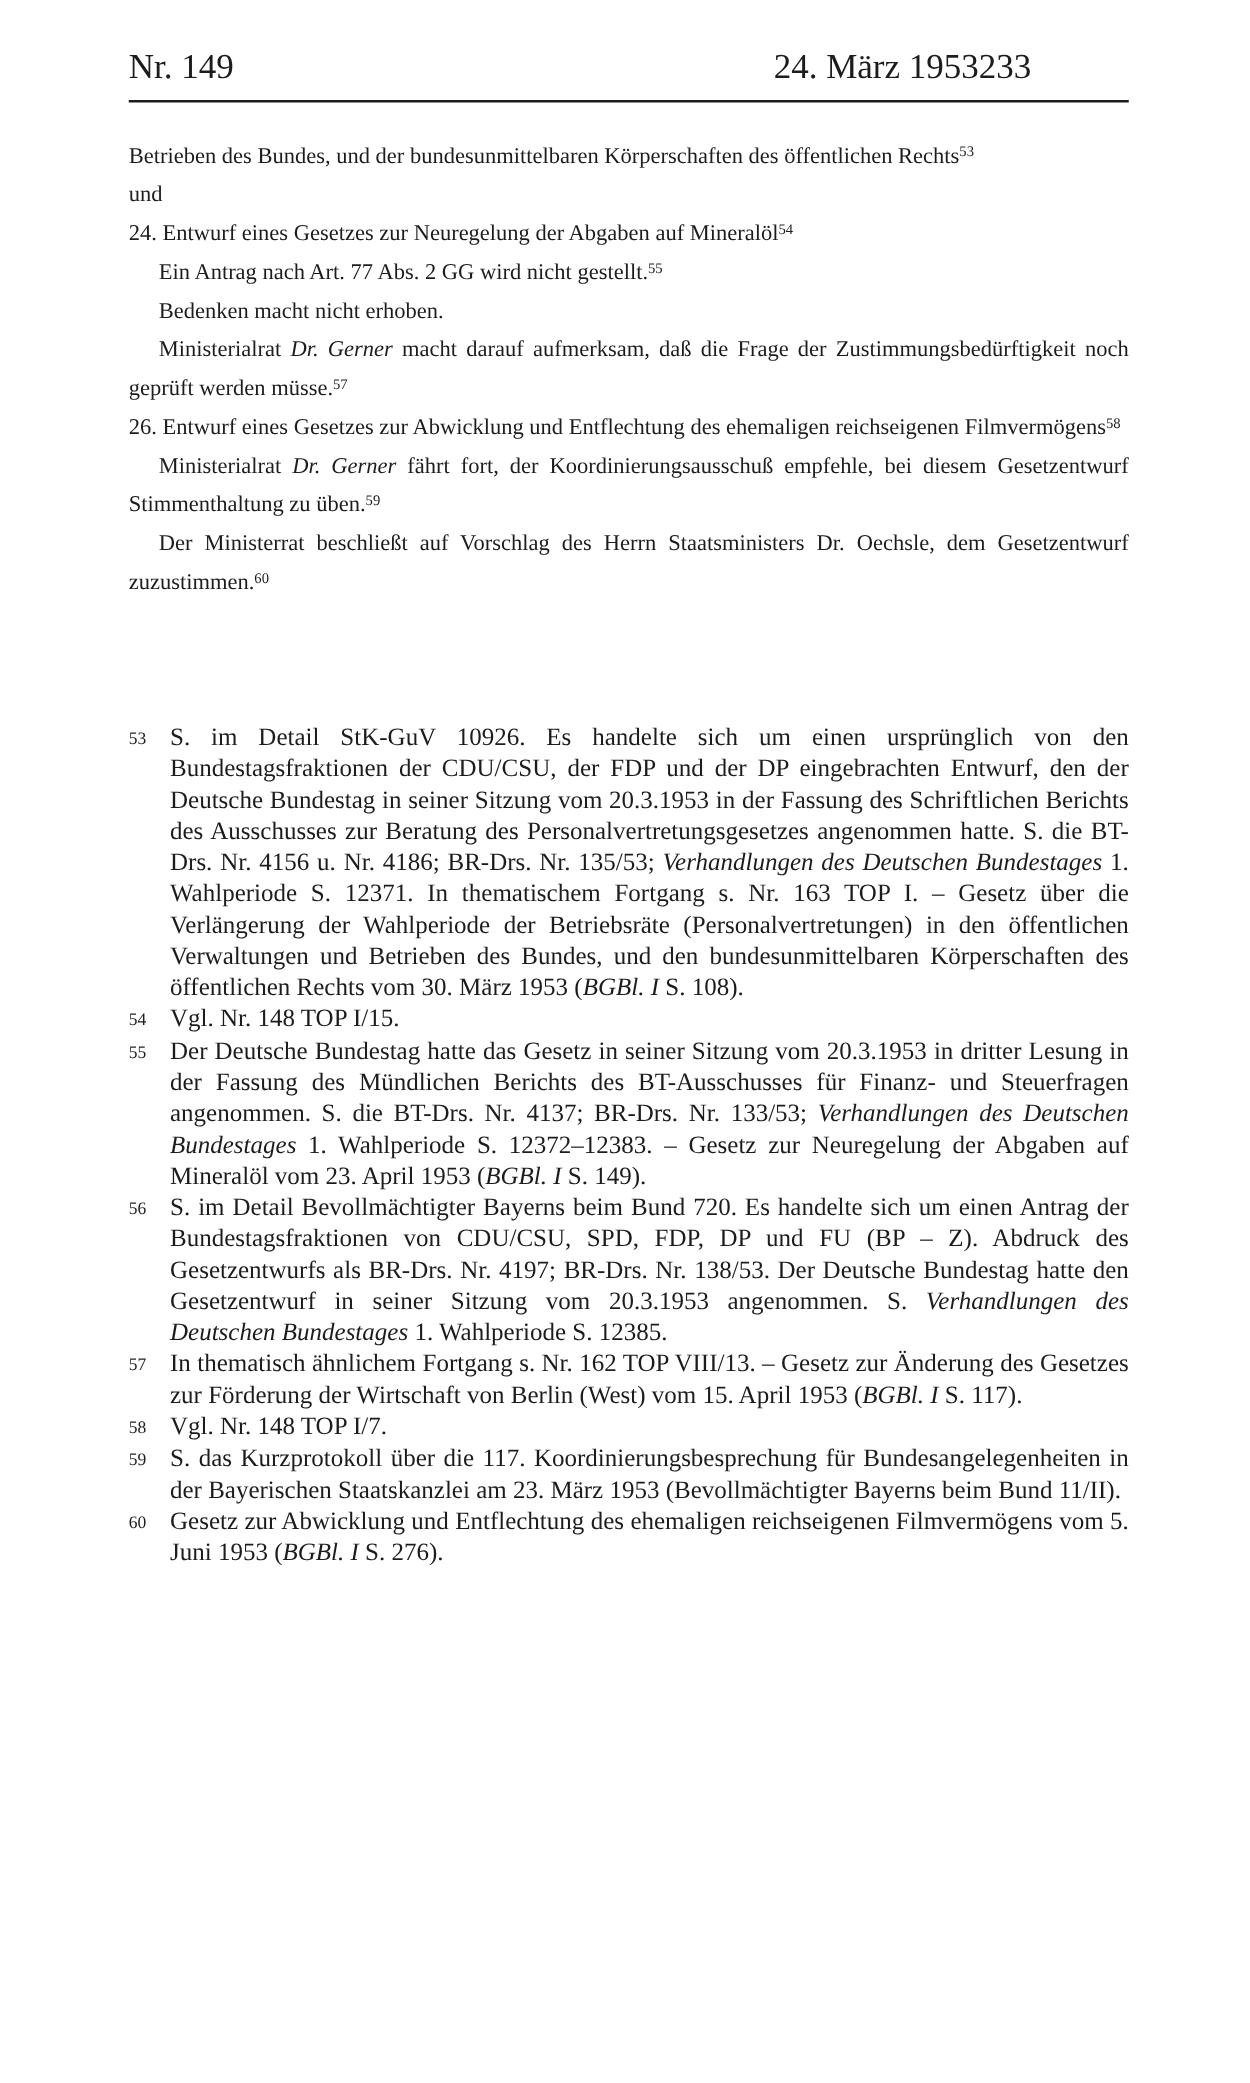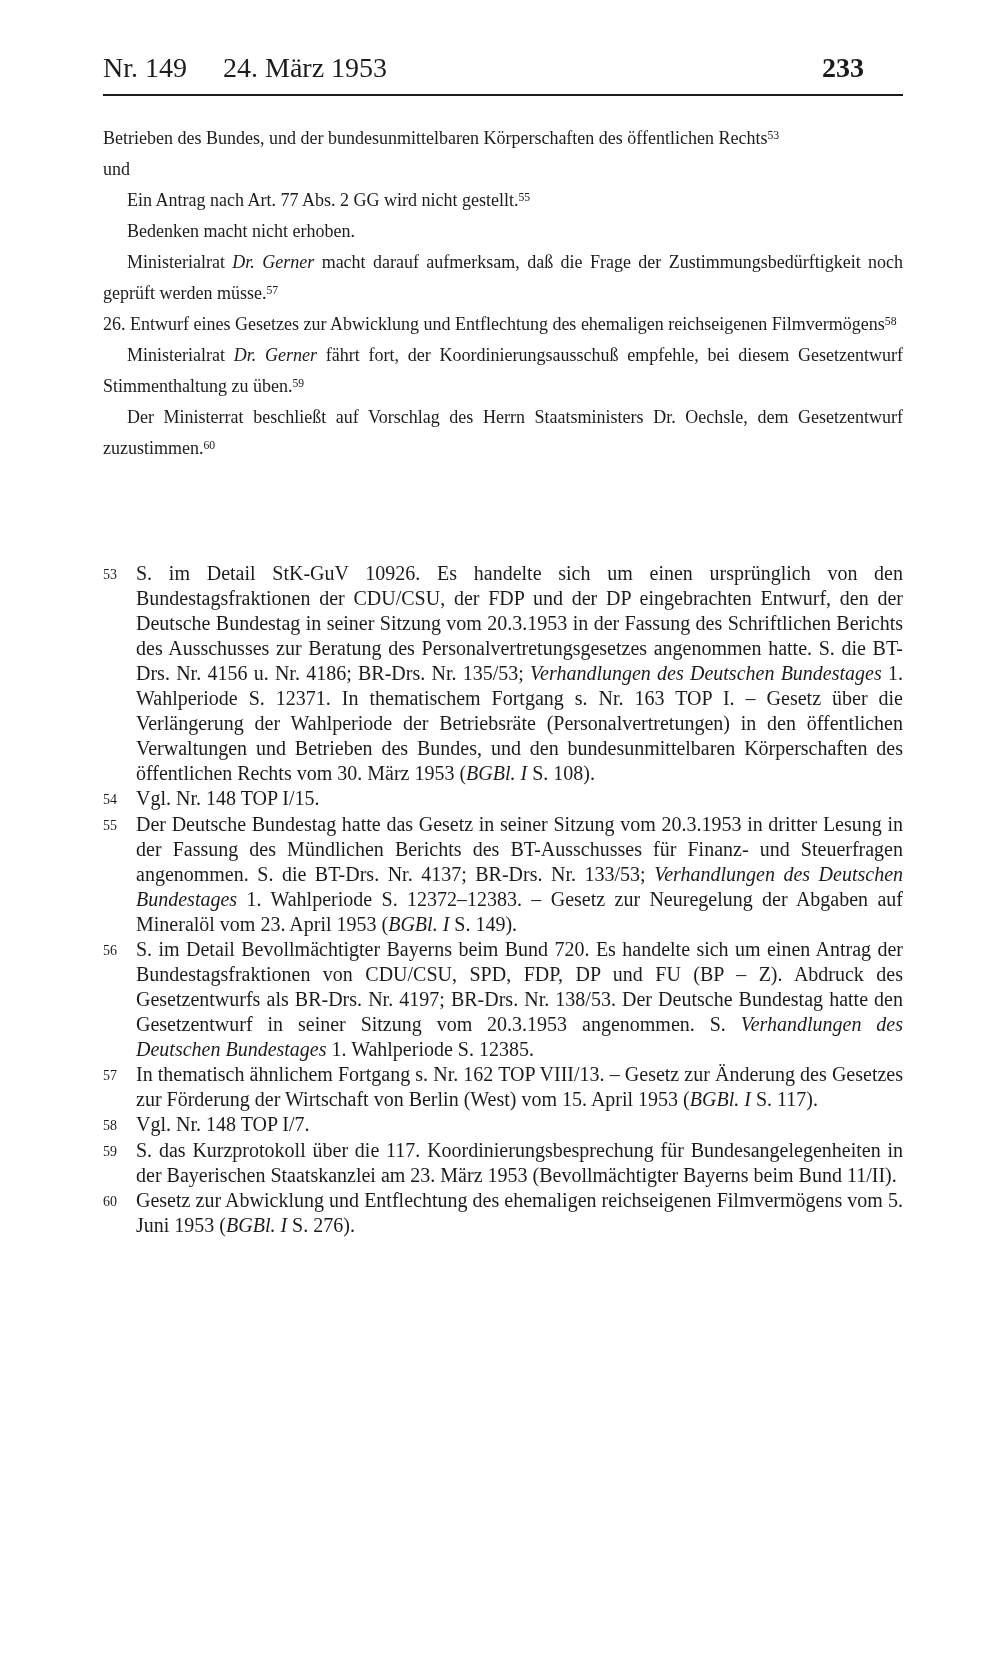--- a/index.html
+++ b/index.html
@@ -9,33 +9,33 @@
     font-family: "Liberation Serif", "DejaVu Serif", serif;
   }
   .page {
     position: relative;
     width: 1000px;
     height: 1666px;
     background: #ffffff;
     color: #1c1c1c;
     overflow: hidden;
     box-sizing: border-box;
-    padding: 54px 97px 0 103px;
+    padding: 40px 97px 0 103px;
   }
   
   .running-head {
     display: flex;
     justify-content: space-between;
     align-items: baseline;
     font-size: 28px;
     line-height: 28px;
   }
-  .running-head .center { text-align: left; flex: 1; }
+  .running-head .center { text-align: right; flex: 1; }
   .running-head .left  { min-width: 120px; text-align: left; }
-  .running-head .right { min-width: 120px; text-align: center; font-weight: bold; }
+  .running-head .right { min-width: 120px; text-align: left; }
   .head-rule {
     border: 0;
     border-top: 2px solid #1c1c1c;
     margin: 12px 0 0 0;
   }
   
   .body-text {
     margin-top: 27px;
     font-size: 18px;
     line-height: 31px;
@@ -82,20 +82,21 @@
     <span class="left">Nr. 149</span>
     <span class="center">24. März 1953</span>
     <span class="right">233</span>
   </div>
 
   <hr class="head-rule">
 
   <div class="body-text">
       <p class="">Betrieben des Bundes, und der bundesunmittelbaren Körperschaften des öffentlichen Rechts<sup class="fnref">53</sup></p>
       <p class="">und</p>
+      <p class="">24. Entwurf eines Gesetzes zur Neuregelung der Abgaben auf Mineralöl<sup class="fnref">54</sup></p>
       <p class="indent">Ein Antrag nach Art. 77 Abs. 2 GG wird nicht gestellt.<sup class="fnref">55</sup></p>
       <p class="indent">Bedenken macht nicht erhoben.</p>
       <p class="indent">Ministerialrat <em>Dr. Gerner</em> macht darauf aufmerksam, daß die Frage der Zustimmungsbedürftigkeit noch geprüft werden müsse.<sup class="fnref">57</sup></p>
       <p class="">26. Entwurf eines Gesetzes zur Abwicklung und Entflechtung des ehemaligen reichseigenen Filmvermögens<sup class="fnref">58</sup></p>
       <p class="indent">Ministerialrat <em>Dr. Gerner</em> fährt fort, der Koordinierungsausschuß empfehle, bei diesem Gesetzentwurf Stimmenthaltung zu üben.<sup class="fnref">59</sup></p>
       <p class="indent">Der Ministerrat beschließt auf Vorschlag des Herrn Staatsministers Dr. Oechsle, dem Gesetzentwurf zuzustimmen.<sup class="fnref">60</sup></p>
     </div>
 
   <div class="footnotes">
       <div class="footnote">

